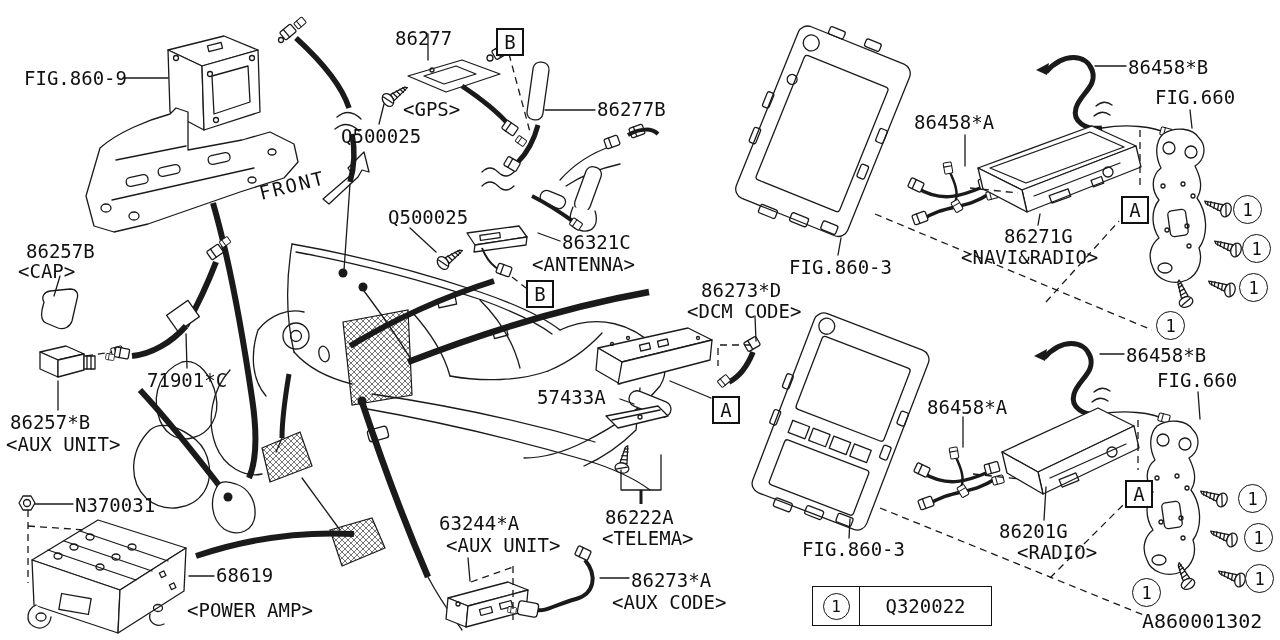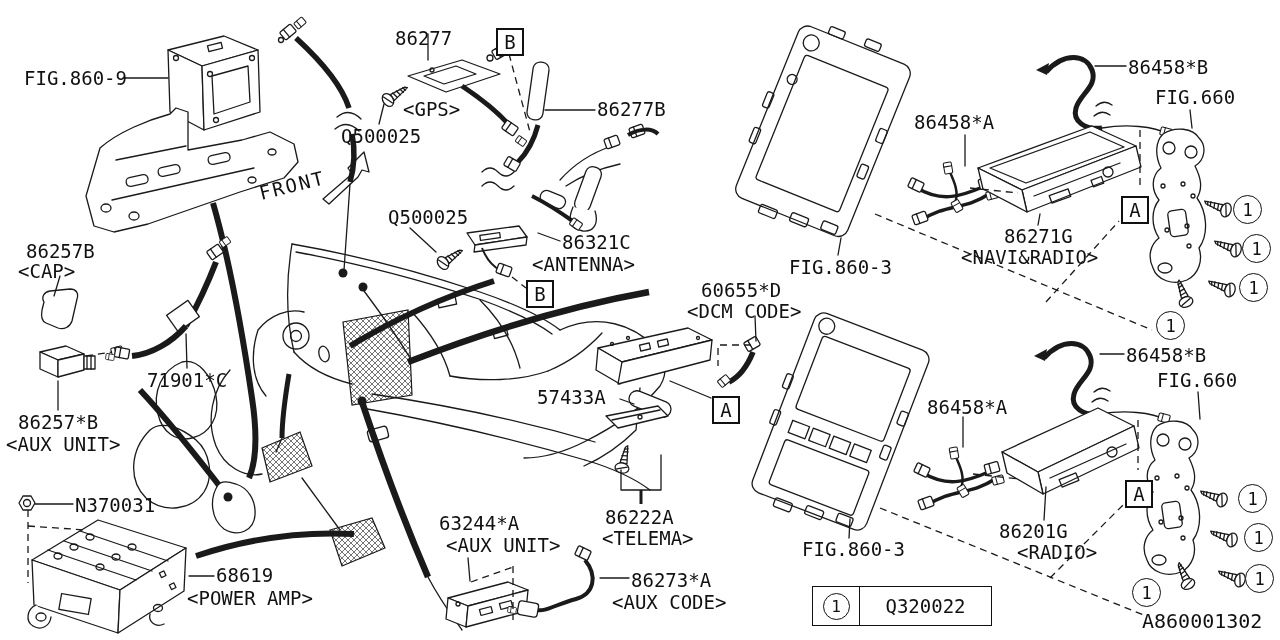--- a/index.html
+++ b/index.html
@@ -386,36 +386,36 @@
 
   <div class="lbl" style="left:24px;top:68px">FIG.860-9</div>
   <div class="lbl" style="left:395px;top:28px">86277</div>
   <div class="lbl" style="left:403px;top:99px">&lt;GPS&gt;</div>
   <div class="lbl" style="left:341px;top:126px">Q500025</div>
   <div class="lbl" style="left:597px;top:99px">86277B</div>
   <div class="lbl" style="left:388px;top:207px">Q500025</div>
   <div class="lbl" style="left:562px;top:232px">86321C</div>
   <div class="lbl" style="left:532px;top:254px">&lt;ANTENNA&gt;</div>
   <div class="lbl front" style="left:262px;top:183px">FRONT</div>
-  <div class="lbl" style="left:701px;top:280px">60655*D</div>
+  <div class="lbl" style="left:701px;top:280px">86273*D</div>
   <div class="lbl" style="left:687px;top:301px">&lt;DCM CODE&gt;</div>
   <div class="lbl" style="left:789px;top:257px">FIG.860-3</div>
   <div class="lbl" style="left:914px;top:112px">86458*A</div>
   <div class="lbl" style="left:1128px;top:57px">86458*B</div>
   <div class="lbl" style="left:1155px;top:87px">FIG.660</div>
   <div class="lbl" style="left:1004px;top:226px">86271G</div>
   <div class="lbl" style="left:961px;top:247px">&lt;NAVI&amp;RADIO&gt;</div>
   <div class="lbl" style="left:26px;top:241px">86257B</div>
   <div class="lbl" style="left:18px;top:261px">&lt;CAP&gt;</div>
   <div class="lbl" style="left:147px;top:370px">71901*C</div>
-  <div class="lbl" style="left:18px;top:412px">86257*B</div>
+  <div class="lbl" style="left:10px;top:412px">86257*B</div>
   <div class="lbl" style="left:6px;top:434px">&lt;AUX UNIT&gt;</div>
   <div class="lbl" style="left:75px;top:495px">N370031</div>
   <div class="lbl" style="left:216px;top:565px">68619</div>
-  <div class="lbl" style="left:187px;top:588px">&lt;POWER AMP&gt;</div>
+  <div class="lbl" style="left:187px;top:600px">&lt;POWER AMP&gt;</div>
   <div class="lbl" style="left:537px;top:387px">57433A</div>
   <div class="lbl" style="left:605px;top:507px">86222A</div>
   <div class="lbl" style="left:602px;top:528px">&lt;TELEMA&gt;</div>
   <div class="lbl" style="left:439px;top:513px">63244*A</div>
   <div class="lbl" style="left:446px;top:535px">&lt;AUX UNIT&gt;</div>
   <div class="lbl" style="left:631px;top:570px">86273*A</div>
   <div class="lbl" style="left:612px;top:592px">&lt;AUX CODE&gt;</div>
   <div class="lbl" style="left:802px;top:539px">FIG.860-3</div>
   <div class="lbl" style="left:927px;top:397px">86458*A</div>
   <div class="lbl" style="left:1126px;top:345px">86458*B</div>

